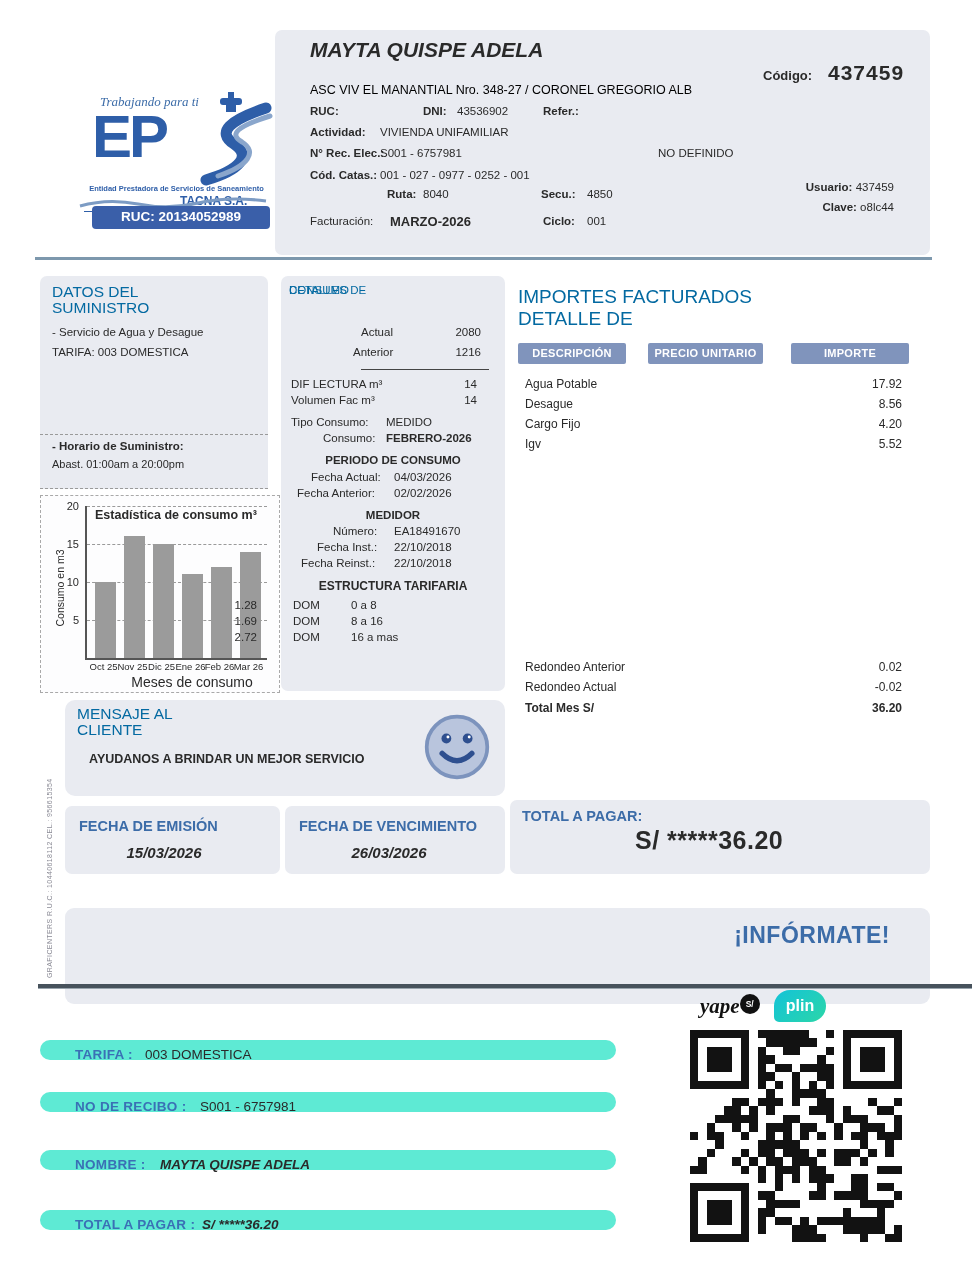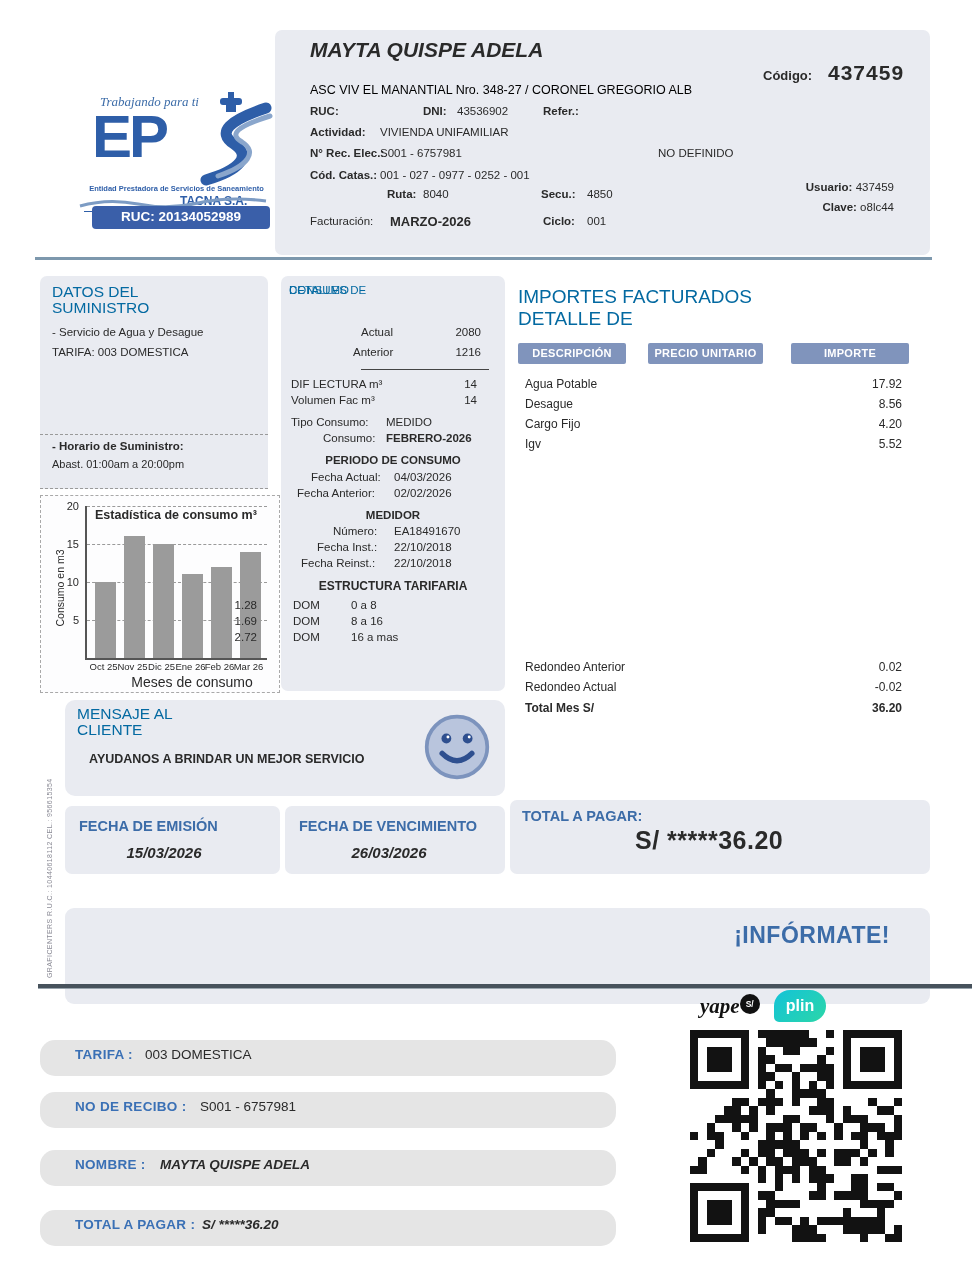--- a/index.html
+++ b/index.html
@@ -27,21 +27,21 @@
   
   .cons span,.cons div{position:absolute;font-size:11.5px;white-space:nowrap;}
   .center-head{text-align:center;font-weight:bold;width:100%;left:0;}
   
   .chip{position:absolute;height:21px;background:#8094bc;color:#fff;font-weight:bold;
         font-size:11px;text-align:center;line-height:21px;border-radius:2px;letter-spacing:.3px;}
   .imp-row{position:absolute;left:0;width:100%;font-size:12px;}
   .imp-desc{position:absolute;left:15px;}
   .imp-amt{position:absolute;right:28px;text-align:right;}
   
-  .frow{position:absolute;left:40px;width:576px;height:36px;background:#e5e5e5;
+  .frow{position:absolute;left:40px;width:576px;height:20px;background:#5eead4;
         border-radius:15px;font-size:13.5px;line-height:30px;}
   .frow .lbl{position:absolute;left:35px;color:#3a70b5;font-weight:bold;letter-spacing:.3px;}
   .frow .val{position:absolute;white-space:nowrap;}
   
   .qr{position:absolute;display:grid;background:#fff;}
   .qr div{width:100%;height:100%;}
   .qr .on{background:#121212;}
   .vtext{position:absolute;transform:rotate(-90deg);transform-origin:left top;
          font-size:7px;color:#8a8a95;white-space:nowrap;letter-spacing:.4px;}
   .plin{position:absolute;width:52px;height:32px;border-radius:16px 16px 16px 5px;

